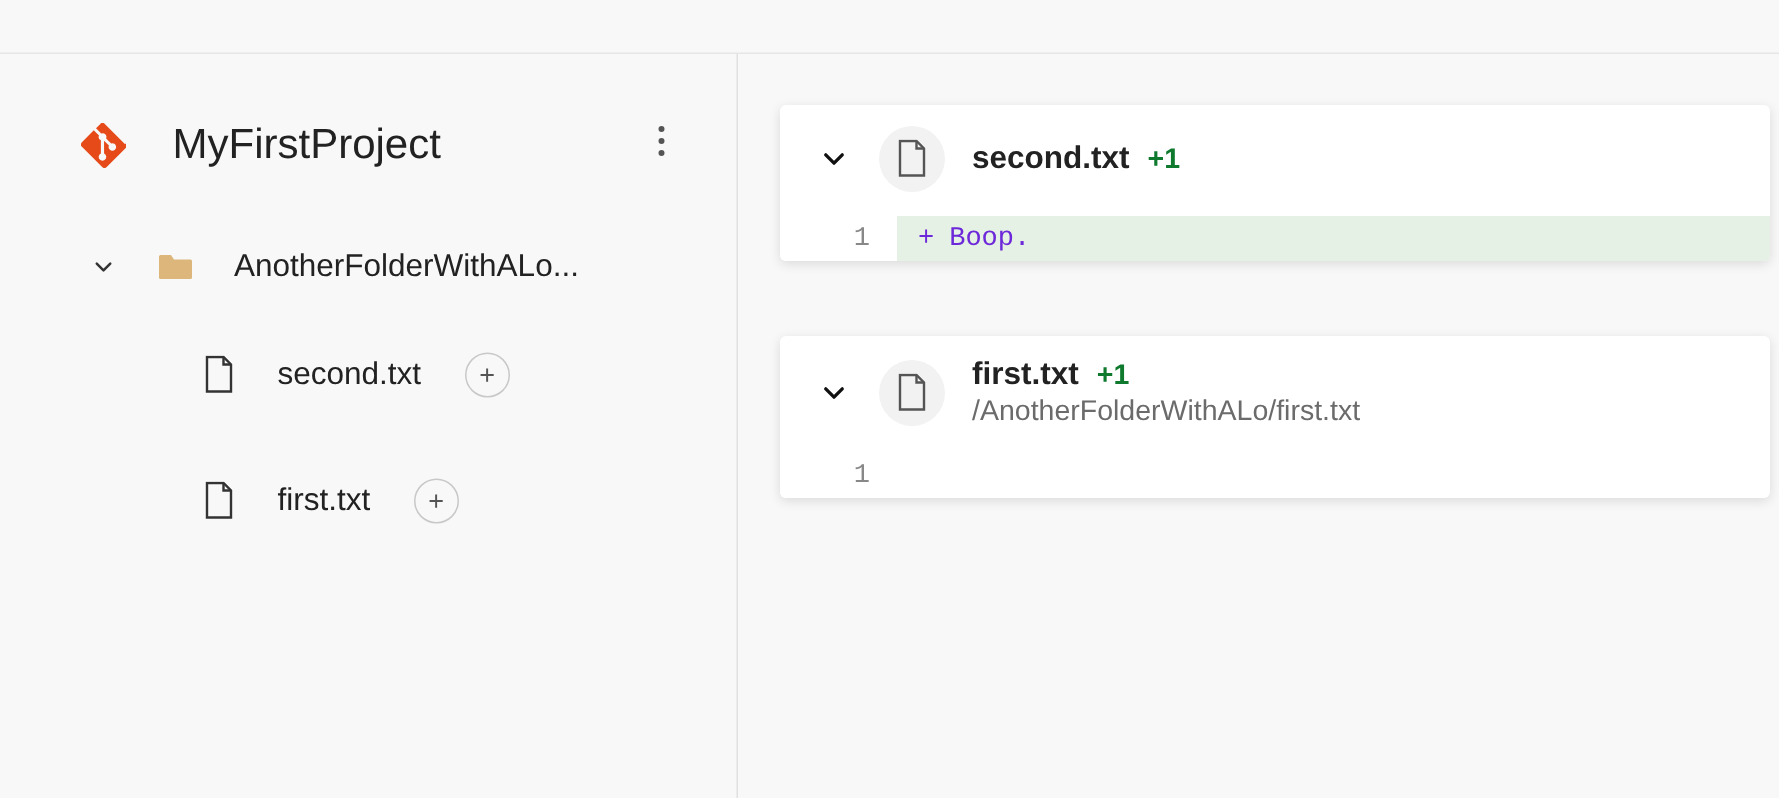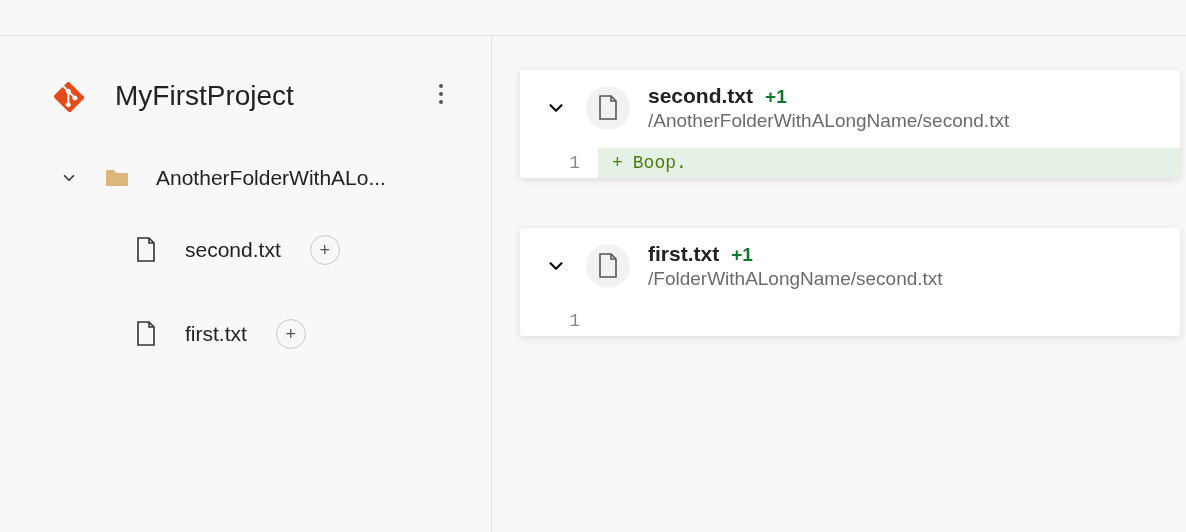--- a/index.html
+++ b/index.html
@@ -173,21 +173,21 @@
     padding-right: 18px;
     color: #888;
     background: #fff;
     line-height: 30px;
   }
   .diff-linecontent {
     flex: 1;
     background: #e4f1e4;
     padding-left: 14px;
     line-height: 30px;
-    color: #4d7c0f;
+    color: #6d28d9;
   }
   .diff-plus { margin-right: 10px; }
 </style>
 </head>
 <body>
 
 <div class="top-spacer"></div>
 
 <div class="layout">
 
@@ -261,21 +261,20 @@
           <svg width="20" height="26" viewBox="0 0 20 26">
               <path fill="none" stroke="#555" stroke-width="1.6" d="M2 1h11l5 5v18H2z"></path>
               <path fill="none" stroke="#555" stroke-width="1.6" d="M13 1v5h5"></path>
             </svg>
         </span>
         <div class="diff-title-wrap">
           <div class="diff-title-line">
             <span class="diff-filename">second.txt</span>
             <span class="diff-delta">+1</span>
           </div>
-          <span class="diff-path">/AnotherFolderWithALongName/second.txt</span>
         </div>
       </div>
       <div class="diff-body">
         <div class="diff-line">
           <span class="diff-lineno">1</span>
           <span class="diff-linecontent"><span class="diff-plus">+</span><span>Boop.</span></span>
         </div>
       </div>
     </div>
 
@@ -290,21 +289,21 @@
           <svg width="20" height="26" viewBox="0 0 20 26">
               <path fill="none" stroke="#555" stroke-width="1.6" d="M2 1h11l5 5v18H2z"></path>
               <path fill="none" stroke="#555" stroke-width="1.6" d="M13 1v5h5"></path>
             </svg>
         </span>
         <div class="diff-title-wrap">
           <div class="diff-title-line">
             <span class="diff-filename">first.txt</span>
             <span class="diff-delta">+1</span>
           </div>
-          <span class="diff-path">/FolderWithALongName/second.txt</span>
+          <span class="diff-path">/AnotherFolderWithALo/first.txt</span>
         </div>
       </div>
       <div class="diff-body">
         <div class="diff-line">
           <span class="diff-lineno">1</span>
         </div>
       </div>
     </div>
 
   </main>

